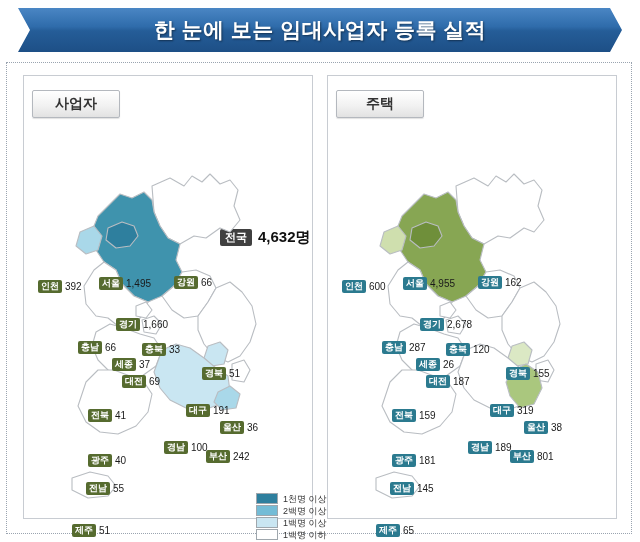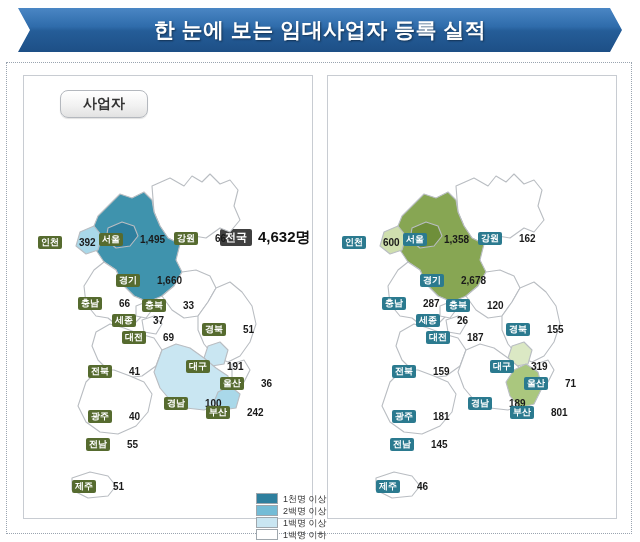--- a/index.html
+++ b/index.html
@@ -33,22 +33,22 @@
 
   
   .panel{
     position:absolute;top:12px;width:290px;height:444px;
     border:1px solid #c8ccd2;background:#ffffff;box-sizing:border-box;
   }
   .panel.left{left:16px;}
   .panel.right{left:320px;}
 
   .panel-tab{
-    position:absolute;left:36px;top:14px;
-    width:86px;height:26px;border-radius:8px;
+    position:absolute;left:8px;top:14px;
+    width:86px;height:26px;border-radius:2px;
     border:1px solid #b4b8be;
     background:linear-gradient(180deg,#ffffff 0%,#f2f2f2 55%,#e2e2e2 100%);
     display:flex;align-items:center;justify-content:center;
     box-shadow:0 1px 1px rgba(0,0,0,.12);
   }
   .panel-tab span{font-size:14px;font-weight:bold;color:#333;}
 
   
   .total{position:absolute;display:flex;align-items:center;gap:6px;}
   .total.left{left:196px;top:152px;}
@@ -56,26 +56,26 @@
     display:inline-block;padding:2px 5px;border-radius:2px;
     color:#fff;font-size:11px;font-weight:bold;line-height:1.15;
   }
   .total .val{font-size:15px;font-weight:bold;color:#111;white-space:nowrap;}
 
   
   .mapstage{position:absolute;left:0;top:44px;width:290px;height:400px;}
   .mapstage svg{position:absolute;left:0;top:0;}
 
   
-  .lbl{position:absolute;display:flex;align-items:center;gap:17px;white-space:nowrap;}
+  .lbl{position:absolute;display:flex;align-items:center;gap:3px;white-space:nowrap;margin-top:44px;}
   .lbl .tag{
     display:inline-block;padding:1px 3px;border-radius:2px;
     color:#fff;font-size:9px;font-weight:bold;line-height:1.25;
   }
-  .lbl .num{font-size:10px;font-weight:bold;color:#1a1a1a;}
+  .lbl .num{font-size:10px;font-weight:normal;color:#1a1a1a;}
 
   
   .legend{position:absolute;display:flex;flex-direction:column;gap:0;}
   .legend.left{left:232px;top:417px;}
   .legend-row{display:flex;align-items:flex-start;gap:5px;height:12px;}
   .legend-sw{width:22px;height:11px;border:1px solid #9fa7ad;box-sizing:border-box;}
   .legend-tx{font-size:9px;color:#333;white-space:nowrap;}
 </style>
 </head>
 <body>
@@ -226,20 +226,23 @@
         </div>
         <div class="legend-row">
           <span class="legend-sw" style="background:#ffffff"></span>
           <span class="legend-tx">1백명 이하</span>
         </div>
       </div>
     </div>
 
     <div class="panel right">
 
+      <div class="panel-tab">
+        <span>주택</span>
+      </div>
 
       <div class="mapstage">
         <svg width="290" height="400" viewBox="0 0 290 400">
           <g stroke="#b9bdc2" stroke-width="1.1" stroke-linejoin="round">
             <path fill="#ffffff" d="M128 66 L146 58 L160 66 L168 56 L178 62 L186 54 L196 64 L206 60 L214 70 L210 86 L216 100 L206 112 L196 108 L182 118 L170 116 L156 124 L144 118 L136 106 L130 92 Z"></path>
             <path fill="#87a653" d="M74 96 L86 84 L96 74 L108 78 L120 72 L128 80 L130 92 L136 106 L144 118 L156 124 L152 140 L158 152 L150 166 L138 176 L124 182 L110 176 L98 164 L92 150 L80 142 L72 130 L66 116 Z"></path>
             <path fill="#6f8f3a" d="M84 108 L98 102 L110 106 L114 116 L106 126 L92 128 L82 120 Z"></path>
             <path fill="#cfdfae" d="M56 112 L70 106 L78 116 L74 130 L62 134 L52 126 Z"></path>
             <path fill="#ffffff" d="M138 176 L150 166 L158 152 L172 150 L186 156 L192 168 L184 182 L174 196 L160 198 L148 190 Z"></path>
             <path fill="#ffffff" d="M70 150 L80 142 L92 150 L98 164 L110 176 L124 182 L118 196 L108 206 L94 206 L84 198 L72 196 L62 184 L60 166 Z"></path>
@@ -256,21 +259,21 @@
             <path fill="#ffffff" d="M48 358 L66 352 L84 356 L92 366 L84 376 L64 378 L48 370 Z"></path>
           </g>
         </svg>
 
         <div class="lbl" style="left:14px;top:116px;">
           <span class="tag" style="background:#2b7a8f">인천</span>
           <span class="num">600</span>
         </div>
         <div class="lbl" style="left:75px;top:113px;">
           <span class="tag" style="background:#2b7a8f">서울</span>
-          <span class="num">1,358</span>
+          <span class="num">4,955</span>
         </div>
         <div class="lbl" style="left:92px;top:154px;">
           <span class="tag" style="background:#2b7a8f">경기</span>
           <span class="num">2,678</span>
         </div>
         <div class="lbl" style="left:150px;top:112px;">
           <span class="tag" style="background:#2b7a8f">강원</span>
           <span class="num">162</span>
         </div>
         <div class="lbl" style="left:54px;top:177px;">
@@ -296,40 +299,40 @@
         <div class="lbl" style="left:162px;top:240px;">
           <span class="tag" style="background:#2b7a8f">대구</span>
           <span class="num">319</span>
         </div>
         <div class="lbl" style="left:64px;top:245px;">
           <span class="tag" style="background:#2b7a8f">전북</span>
           <span class="num">159</span>
         </div>
         <div class="lbl" style="left:196px;top:257px;">
           <span class="tag" style="background:#2b7a8f">울산</span>
-          <span class="num">71</span>
+          <span class="num">38</span>
         </div>
         <div class="lbl" style="left:140px;top:277px;">
           <span class="tag" style="background:#2b7a8f">경남</span>
           <span class="num">189</span>
         </div>
         <div class="lbl" style="left:64px;top:290px;">
           <span class="tag" style="background:#2b7a8f">광주</span>
           <span class="num">181</span>
         </div>
         <div class="lbl" style="left:182px;top:286px;">
           <span class="tag" style="background:#2b7a8f">부산</span>
           <span class="num">801</span>
         </div>
         <div class="lbl" style="left:62px;top:318px;">
           <span class="tag" style="background:#2b7a8f">전남</span>
           <span class="num">145</span>
         </div>
         <div class="lbl" style="left:48px;top:360px;">
           <span class="tag" style="background:#2b7a8f">제주</span>
-          <span class="num">46</span>
+          <span class="num">65</span>
         </div>
       </div>
 
     </div>
 
   </div>
 </div>
 
 </body></html>

